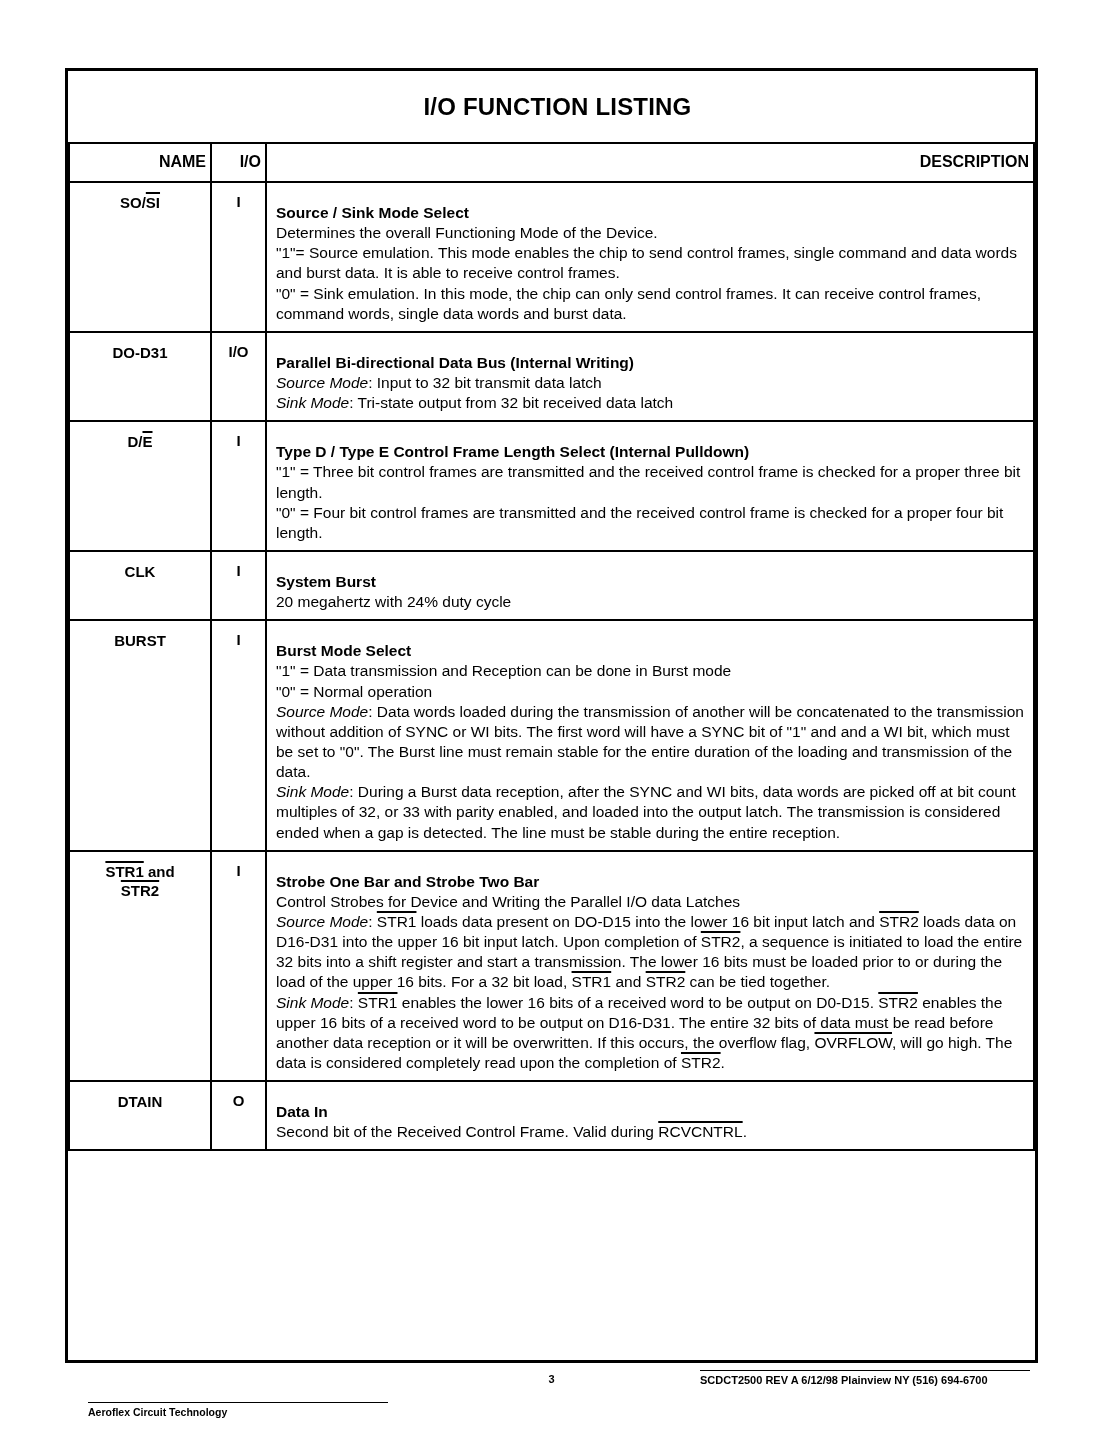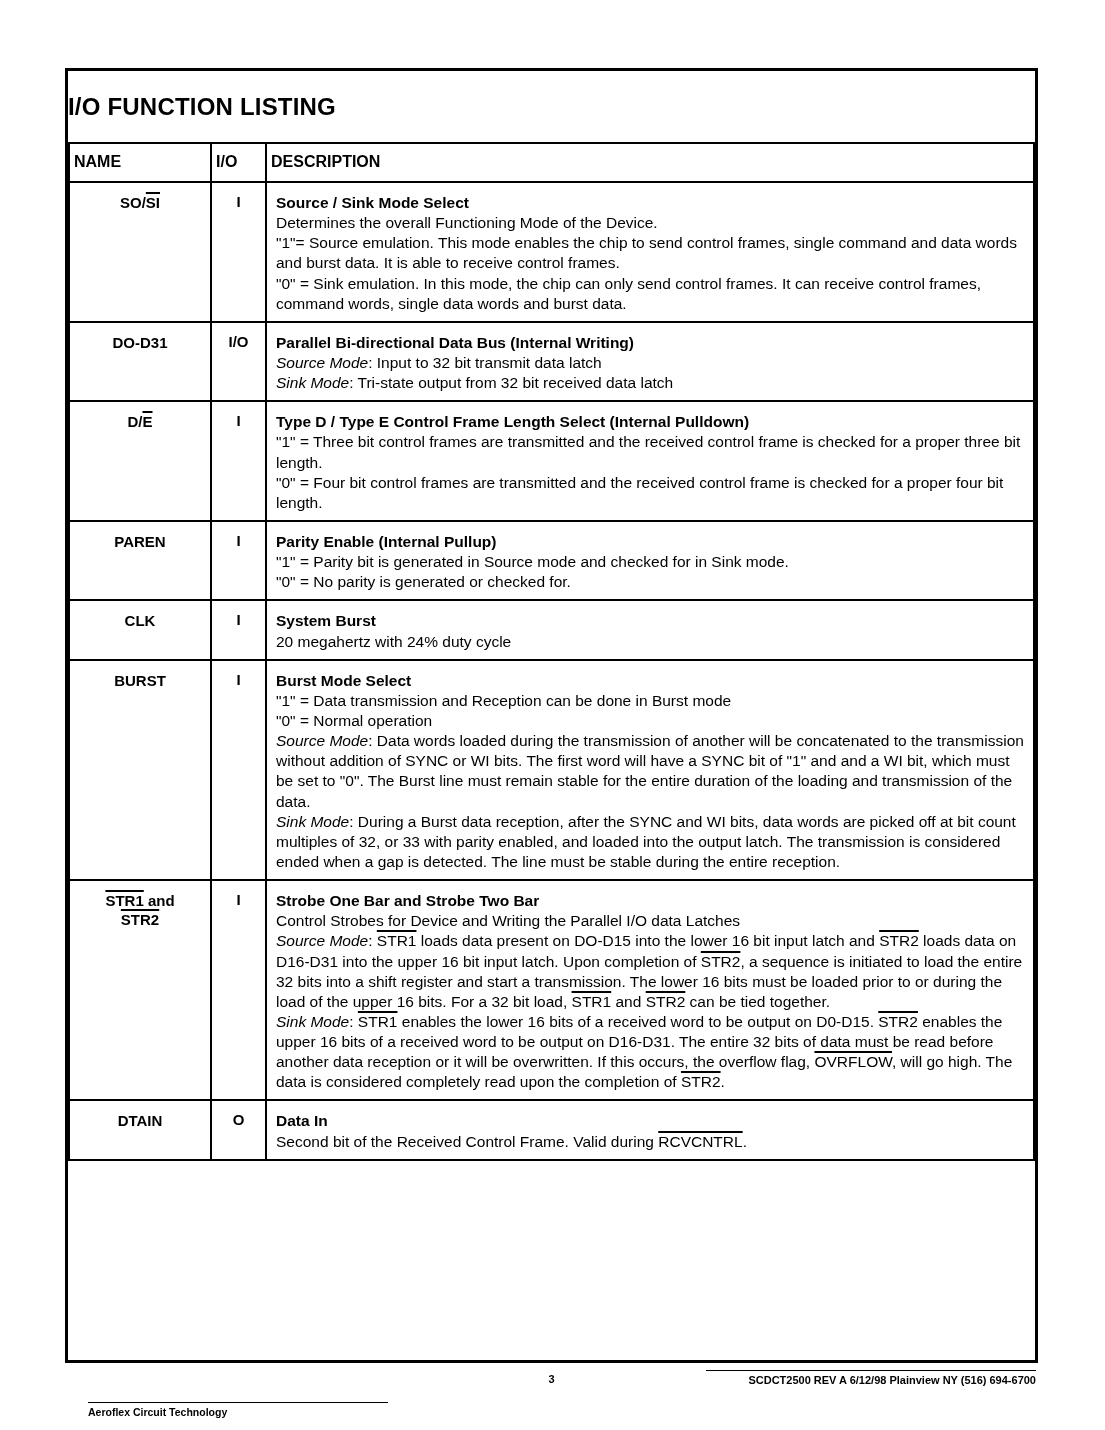--- a/index.html
+++ b/index.html
@@ -26,21 +26,23 @@
     height: 1295px;
     border: 3px solid #000;
     box-sizing: border-box;
   }
 
   
   .title-band {
     height: 71px;
     display: flex;
     align-items: center;
+    justify-content: center;
     box-sizing: border-box;
+    padding-left: 12px;
   }
   .doc-title {
     font-size: 24px;
     font-weight: bold;
     letter-spacing: 0.2px;
   }
 
   
   .io-table {
     width: 100%;
@@ -50,21 +52,21 @@
   .io-table col.c-name  { width: 142px; }
   .io-table col.c-io    { width: 55px; }
   .io-table col.c-desc  { width: auto; }
 
   .io-table th, .io-table td {
     border: 2px solid #000;
     vertical-align: top;
     box-sizing: border-box;
   }
   .io-table thead th {
-    text-align: left;
+    text-align: right;
     font-size: 16px;
     font-weight: bold;
     padding: 9px 4px 10px 4px;
     vertical-align: middle;
   }
   .io-table tbody td.name-cell {
     text-align: center;
     font-size: 15px;
     font-weight: bold;
     padding: 10px 4px 6px 4px;
@@ -72,21 +74,21 @@
   }
   .io-table tbody td.io-cell {
     text-align: center;
     font-size: 15px;
     font-weight: bold;
     padding: 10px 2px 6px 2px;
   }
   .io-table tbody td.desc-cell {
     text-align: left;
     font-size: 15.5px;
-    padding: 10px 6px 7px 9px;
+    padding: 20px 6px 7px 9px;
     line-height: 1.30;
   }
   .desc-head {
     font-weight: bold;
     display: block;
   }
   .desc-para {
     display: block;
   }
   .it { font-style: italic; }
@@ -121,28 +123,28 @@
     position: absolute;
     left: 0;
     top: 3px;
     width: 973px;
     text-align: center;
     font-size: 11px;
     font-weight: bold;
   }
   .footer-right {
     position: absolute;
-    right: 2px;
+    right: 8px;
     top: 0;
     width: 330px;
     border-top: 1.5px solid #000;
     padding-top: 3px;
     font-size: 11px;
     font-weight: bold;
-    text-align: right;
+    text-align: left;
     white-space: nowrap;
   }
 </style>
 </head>
 <body>
 
 <div class="page-frame">
 
   <div class="title-band">
     <div class="doc-title">I/O FUNCTION LISTING</div>
@@ -187,29 +189,20 @@
       <tr>
         <td class="name-cell">D/<span class="ovl">E</span></td>
         <td class="io-cell">I</td>
         <td class="desc-cell">
           <span class="desc-head">Type D / Type E Control Frame Length Select (Internal Pulldown)</span>
           <span class="desc-para">"1" = Three bit control frames are transmitted and the received control frame is checked for a proper three bit length.</span>
           <span class="desc-para">"0" = Four bit control frames are transmitted and the received control frame is checked for a proper four bit length.</span>
         </td>
       </tr>
 
-      <tr>
-        <td class="name-cell">PAREN</td>
-        <td class="io-cell">I</td>
-        <td class="desc-cell">
-          <span class="desc-head">Parity Enable (Internal Pullup)</span>
-          <span class="desc-para">"1" = Parity bit is generated in Source mode and checked for in Sink mode.</span>
-          <span class="desc-para">"0" = No parity is generated or checked for.</span>
-        </td>
-      </tr>
 
 
       <tr>
         <td class="name-cell">CLK</td>
         <td class="io-cell">I</td>
         <td class="desc-cell">
           <span class="desc-head">System Burst</span>
           <span class="desc-para">20 megahertz with 24% duty cycle</span>
         </td>
       </tr>

